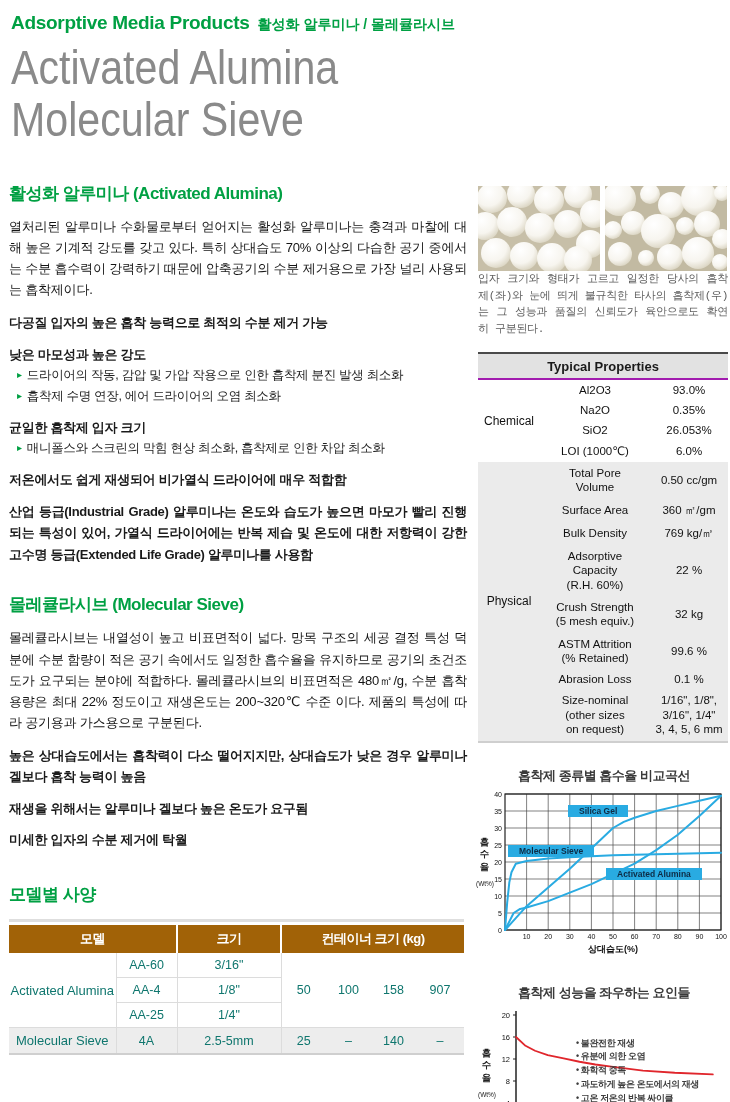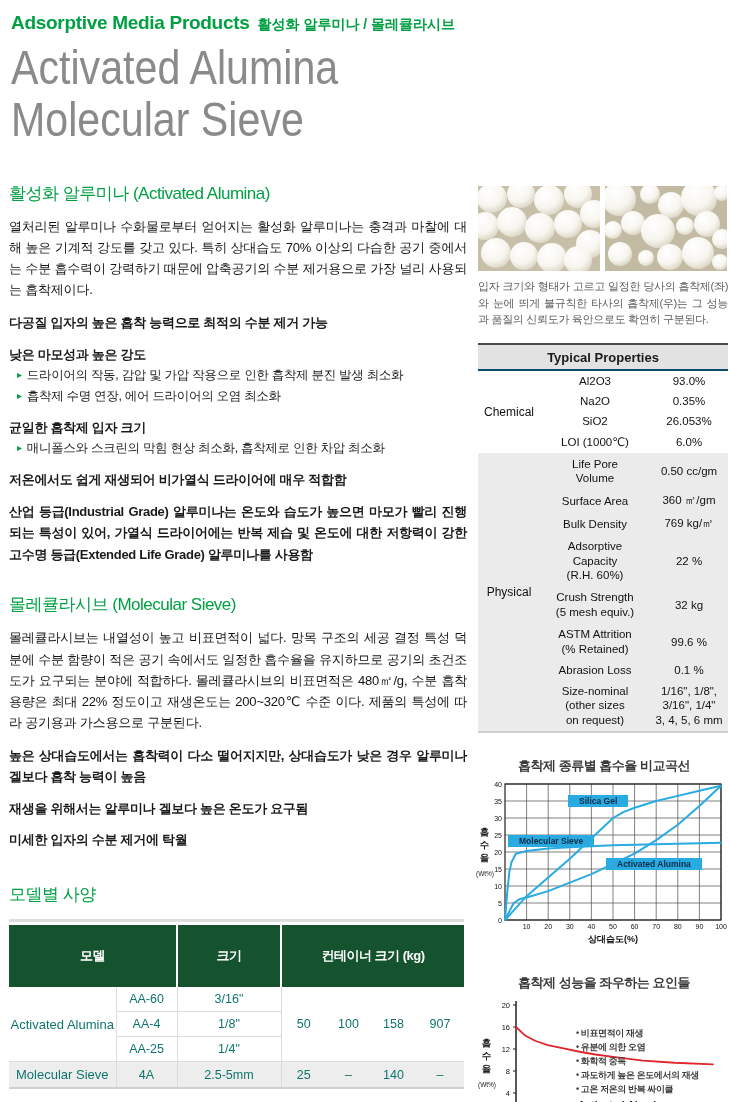--- a/index.html
+++ b/index.html
@@ -12,35 +12,35 @@
   .eyebrow { display:flex; align-items:baseline; gap:8px; }
   .eyebrow-en { font-size:19px; font-weight:bold; color:#00a043; letter-spacing:-0.3px; }
   .eyebrow-ko { font-size:14px; font-weight:bold; color:#00a043; }
   .big-title { margin-top:8px; font-size:49px; line-height:1.06; color:#8a8a8a;
                transform:scaleX(.84); transform-origin:0 0; white-space:nowrap; }
 
   
   #left-col  { position:absolute; left:9px;  top:182px; width:458px; }
   #right-col { position:absolute; left:478px; top:186px; width:250px; }
 
-  .sec-head { font-size:17px; font-weight:normal; color:#00a043; letter-spacing:-0.5px; }
+  .sec-head { font-size:17px; font-weight:bold; color:#00a043; letter-spacing:-0.5px; }
   .body-par { font-size:13px; line-height:1.62; text-align:justify; color:#141414; margin-top:11px; letter-spacing:-0.2px;}
   .feat { font-size:13px; font-weight:bold; line-height:1.66; margin-top:10px; letter-spacing:-0.3px;}
   .sub-bullet { display:flex; gap:5px; font-size:12.5px; line-height:1.66; color:#222; padding-left:8px; letter-spacing:-0.3px;}
   .arr { color:#00a043; font-size:10px; line-height:1.9; }
   .gap-md { margin-top:12px; }
 
   
   .photos { display:flex; gap:5px; }
   .photos svg { display:block; }
-  .photo-caption { margin-top:7px; font-size:11px; line-height:1.5; color:#5c5c5c; text-align:justify; letter-spacing:-0.3px;}
+  .photo-caption { margin-top:0; font-size:11px; line-height:1.5; color:#5c5c5c; text-align:justify; letter-spacing:-0.3px;font-family:Liberation Mono, monospace;}
 
   
   .props-wrap { margin-top:15px; border-top:2px solid #4a4a4a; border-bottom:2px solid #cfcfcf; }
-  .props-title { background:#e2e2e2; font-size:13px; font-weight:bold; text-align:center; padding:5px 0 4px; border-bottom:2px solid #0c4a6e; }
+  .props-title { background:#e2e2e2; font-size:13px; font-weight:bold; text-align:center; padding:5px 0 4px; border-bottom:2px solid #a21caf; }
   table.props { width:100%; border-collapse:collapse; }
   table.props td { font-size:11.5px; text-align:center; padding:4px 2px; color:#111; }
   table.props .grp { font-size:12px; width:62px; }
   table.props .pname { width:110px; }
   table.props .pval { width:78px;margin-top:40px; }
   .chem td { background:#ffffff; }
   .phys td { background:#ebebeb; }
   .pre { white-space:pre-line; line-height:1.25; }
 
   
@@ -52,21 +52,21 @@
   .yaxis-unit { position:absolute; font-size:6.5px; color:#222; width:26px; text-align:center; left:-6px;}
   .cyan-label { position:absolute; background:#29abe2; color:#0d2b45; font-size:8.5px; font-weight:bold;
                 padding:1px 11px; white-space:nowrap; }
   #chart2-annotations { position:absolute; left:98px; top:32px; font-size:9px; font-weight:bold; color:#3d3d3d; line-height:1.55; letter-spacing:-0.4px;}
   .ann-line::before { content:"• "; }
   .inner-label { position:absolute; font-size:10px; font-weight:bold; color:#1a1a1a; letter-spacing:0.2px; }
 
   
   .spec-wrap { margin-top:13px; border-top:3px solid #dedede; padding-top:3px; width:455px; }
   table.spec { width:100%; border-collapse:collapse; }
-  table.spec th { background:#14532d; color:#fff; font-size:13px; font-weight:bold; padding:22px 0; border-left:2px solid #fff; letter-spacing:-0.5px;}
+  table.spec th { background:#a16207; color:#fff; font-size:13px; font-weight:bold; padding:5px 0; border-left:2px solid #fff; letter-spacing:-0.5px;}
   table.spec th:first-child { border-left:none; }
   table.spec td { font-size:12.5px; text-align:center; padding:5px 0; border-bottom:1px solid #dcdcdc; color:#0f766e; }
   table.spec td.vl { border-left:1px solid #dcdcdc; }
   table.spec tr.ms td { background:#ededed; border-bottom:2px solid #cfcfcf; }
   table.spec td.name { font-size:13px; }
 </style>
 </head>
 <body>
 
 <div id="page">
@@ -222,21 +222,21 @@
           <tr class="chem">
             <td>SiO2</td>
             <td>26.053%</td>
           </tr>
           <tr class="chem">
             <td>LOI (1000℃)</td>
             <td>6.0%</td>
           </tr>
           <tr class="phys">
             <td class="grp" rowspan="8">Physical</td>
-            <td class="pre">Life Pore
+            <td class="pre">Total Pore
 Volume</td>
             <td>0.50 cc/gm</td>
           </tr>
           <tr class="phys">
             <td>Surface Area</td>
             <td>360 ㎡/gm</td>
           </tr>
           <tr class="phys">
             <td>Bulk Density</td>
             <td>769 kg/㎥</td>
@@ -351,21 +351,21 @@
             <text x="101.4920634920635" y="133" font-size="7.5" text-anchor="middle" fill="#111">1년</text>
             <line x1="164.984126984127" y1="120" x2="164.984126984127" y2="123" stroke="#222" stroke-width="1"></line>
             <text x="164.984126984127" y="133" font-size="7.5" text-anchor="middle" fill="#111">2년</text>
             <line x1="228.47619047619048" y1="120" x2="228.47619047619048" y2="123" stroke="#222" stroke-width="1"></line>
             <text x="228.47619047619048" y="133" font-size="7.5" text-anchor="middle" fill="#111">3년</text>
             <polyline points="38,32 47.523809523809526,40.8 57.04761904761905,45.75 69.74603174603175,50.150000000000006 85.61904761904762,53.45 101.4920634920635,56.75000000000001 117.36507936507937,59.49999999999999 133.23809523809524,61.699999999999996 164.984126984127,65.55 196.73015873015873,67.75 234.82539682539684,69.4" fill="none" stroke="#e0262c" stroke-width="1.8" stroke-linejoin="round" stroke-linecap="round"></polyline>
           </svg>
         <div class="yaxis-label" style="left:2px; top:42px;">흡수율</div>
         <div class="yaxis-unit" style="left:-4px; top:86px;">(Wt%)</div>
         <div id="chart2-annotations">
-            <div class="ann-line">비표면적이 재생</div>
+            <div class="ann-line">불완전한 재생</div>
             <div class="ann-line">유분에 의한 오염</div>
             <div class="ann-line">화학적 중독</div>
             <div class="ann-line">과도하게 높은 온도에서의 재생</div>
             <div class="ann-line">고온 저온의 반복 싸이클</div>
           </div>
         <div class="inner-label" style="left:100px; top:105px;">Activated Alumina</div>
       </div>
     </div>
 
   </div>

